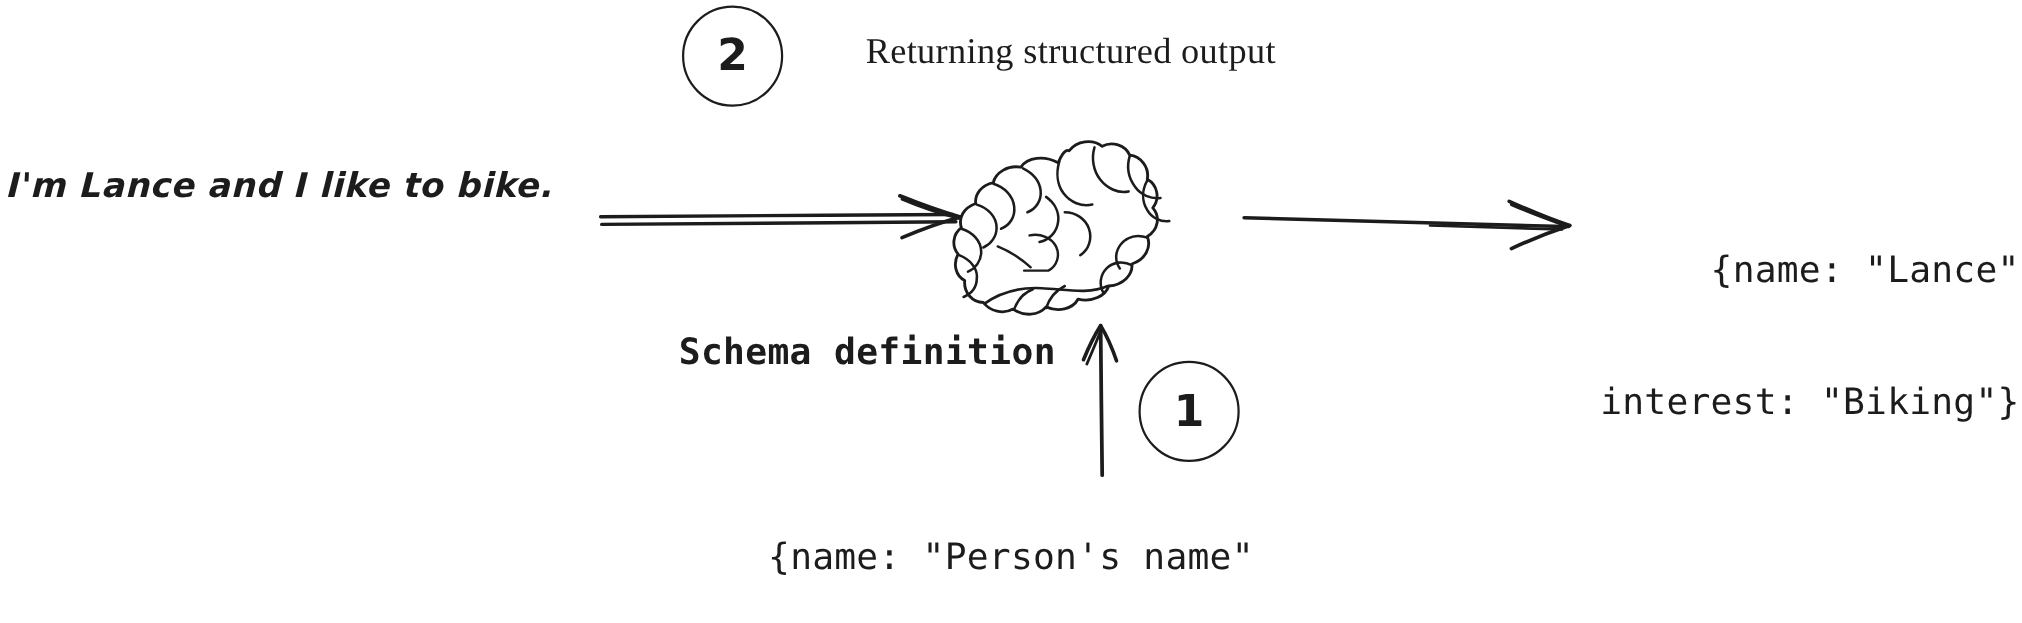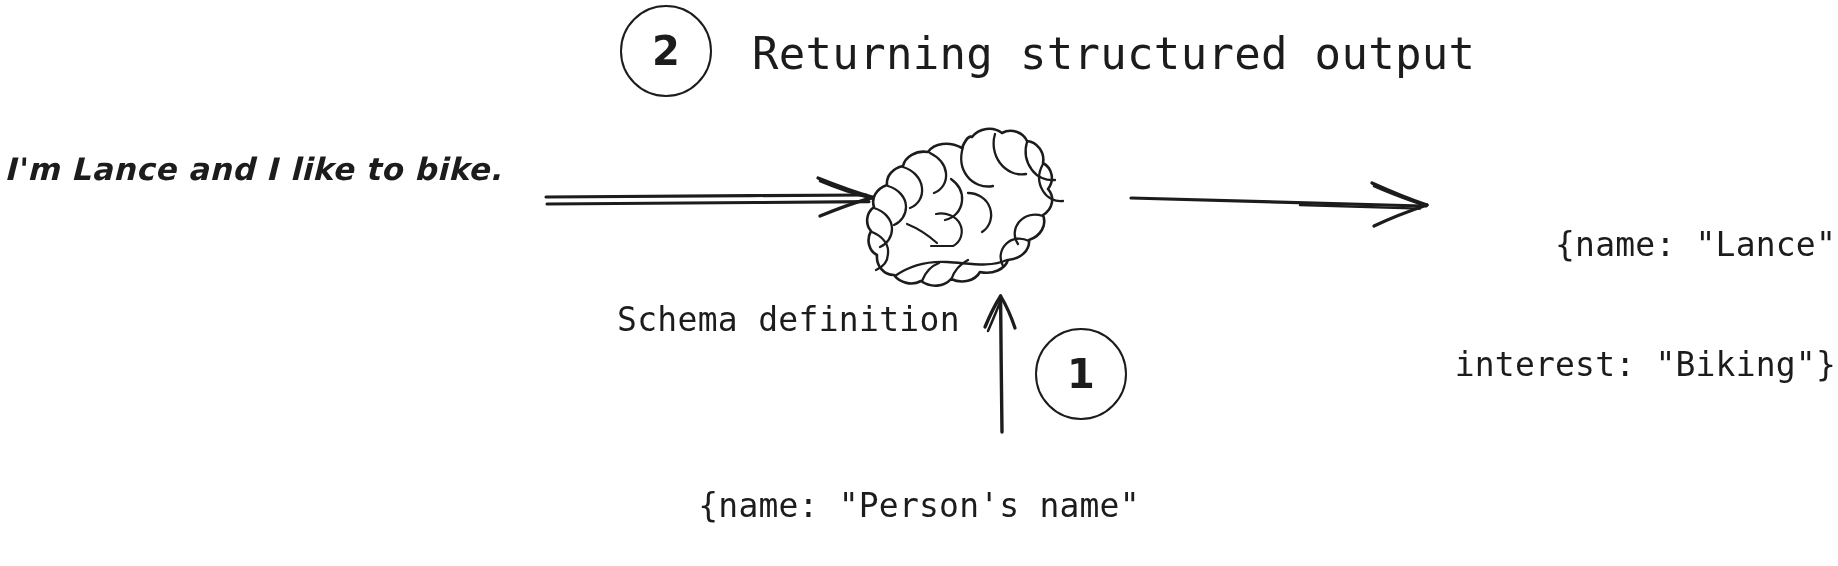--- a/index.html
+++ b/index.html
@@ -32,31 +32,33 @@
     font-family: "DejaVu Sans", sans-serif;
     font-style: italic;
     font-weight: 600;
     font-size: 31px;
     letter-spacing: 0.6px;
     transform: skewX(-3deg);
     transform-origin: left bottom;
   }
 
   #step2-label {
-    left: 752px;
+    left: 787px;
     top: 27px;
-    font-size: 44px;
+    font-size: 33px;
     letter-spacing: 0.3px;
+    font-family: Liberation Serif, serif;
   }
 
   #schema-label {
     left: 617px;
     top: 300px;
     font-size: 33px;
     letter-spacing: 0.3px;
+    font-weight: bold;
   }
 
   #output-block {
     right: 2px;
     top: 144px;
     font-size: 33px;
     text-align: right;
     letter-spacing: 0.2px;
   }
   #schema-block {

